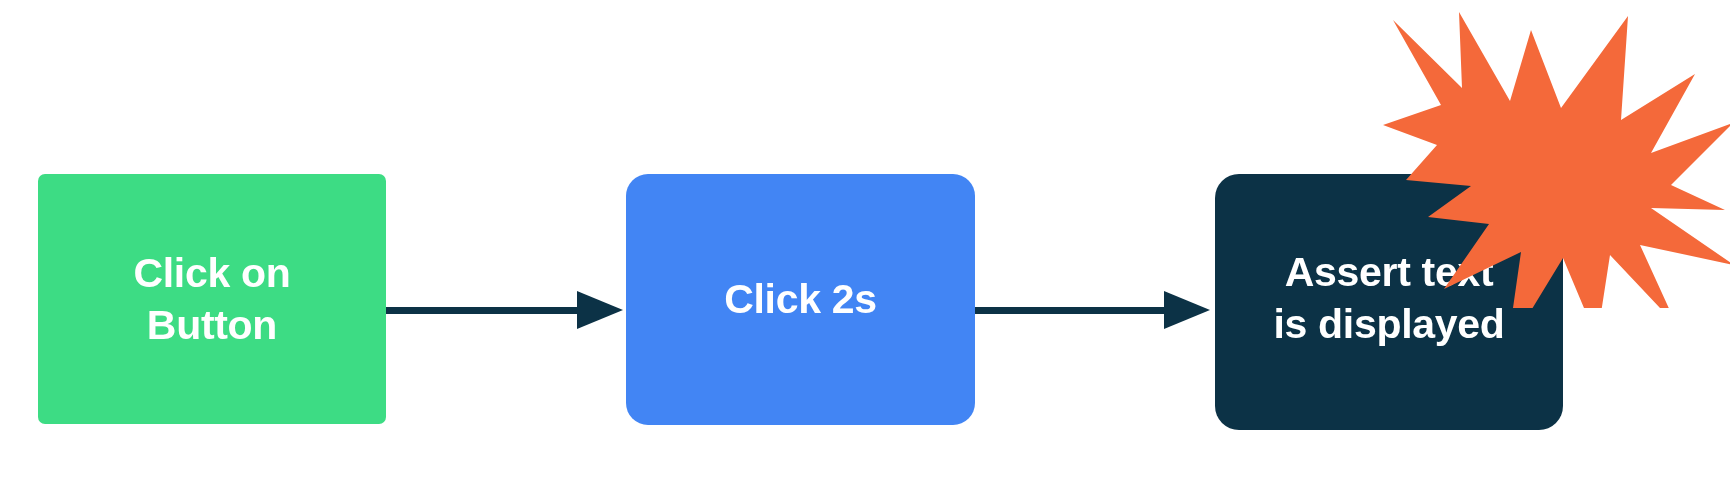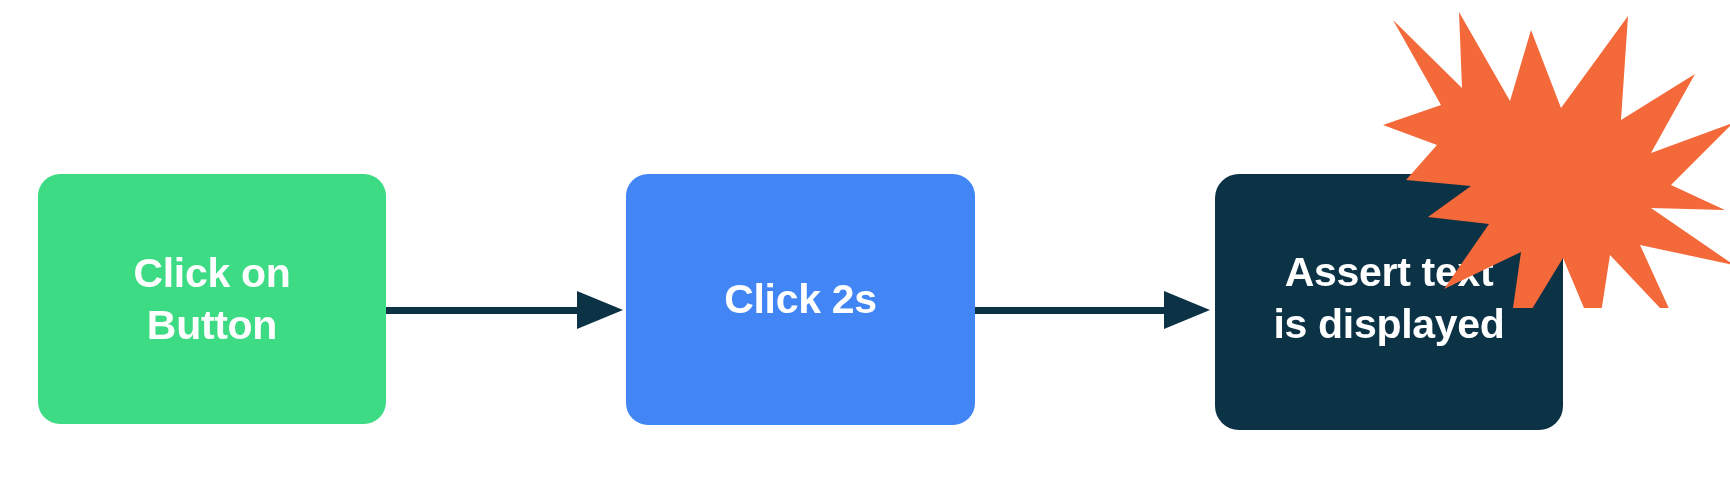--- a/index.html
+++ b/index.html
@@ -33,20 +33,21 @@
     letter-spacing: -0.3px;
     white-space: pre-line;
     padding: 0 14px;
   }
   #node-click {
     left: 38px;
     top: 174px;
     width: 348px;
     height: 250px;
     background: #3DDC84;
+    border-radius: 7px;
   }
   #node-wait {
     left: 626px;
     top: 174px;
     width: 349px;
     height: 251px;
     background: #4285F4;
   }
   #node-assert {
     left: 1215px;

